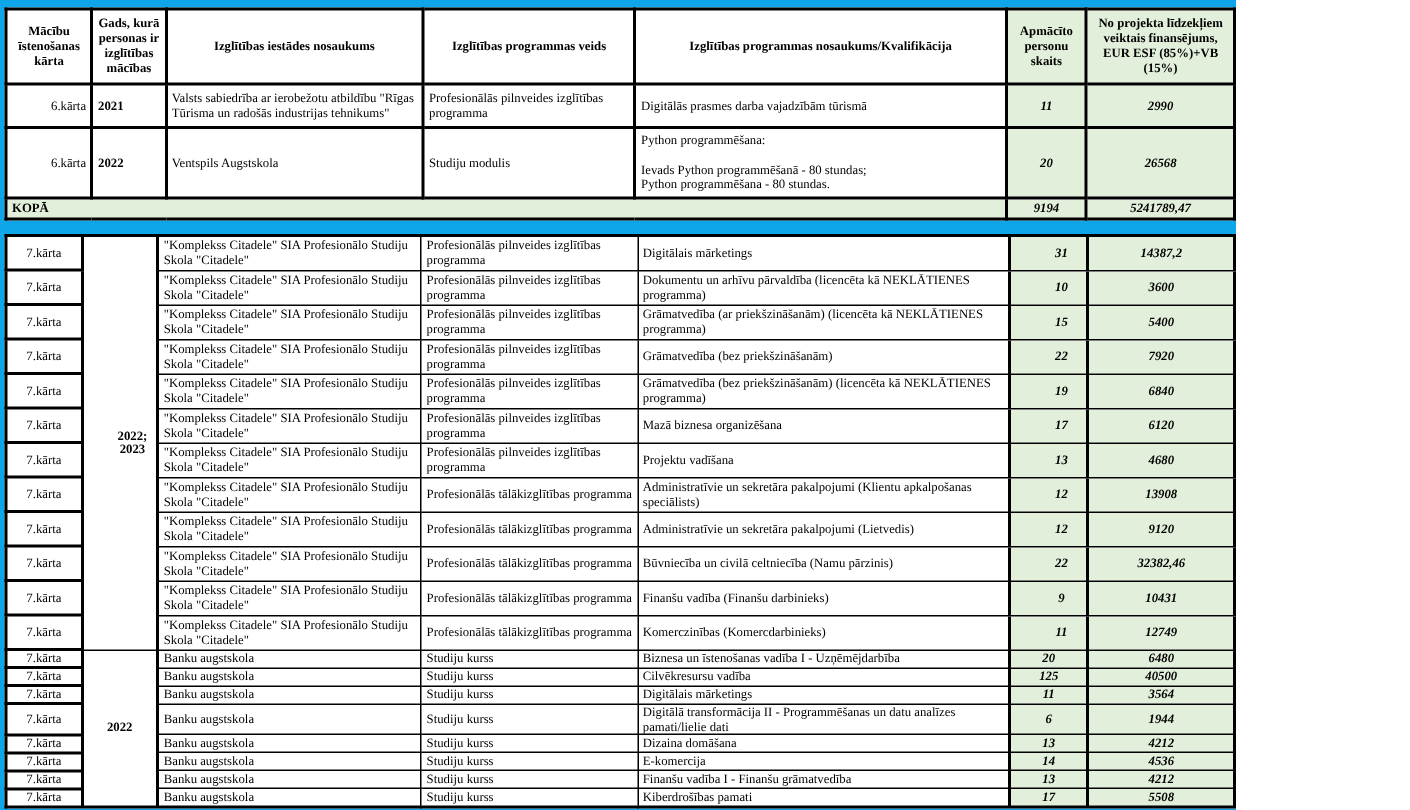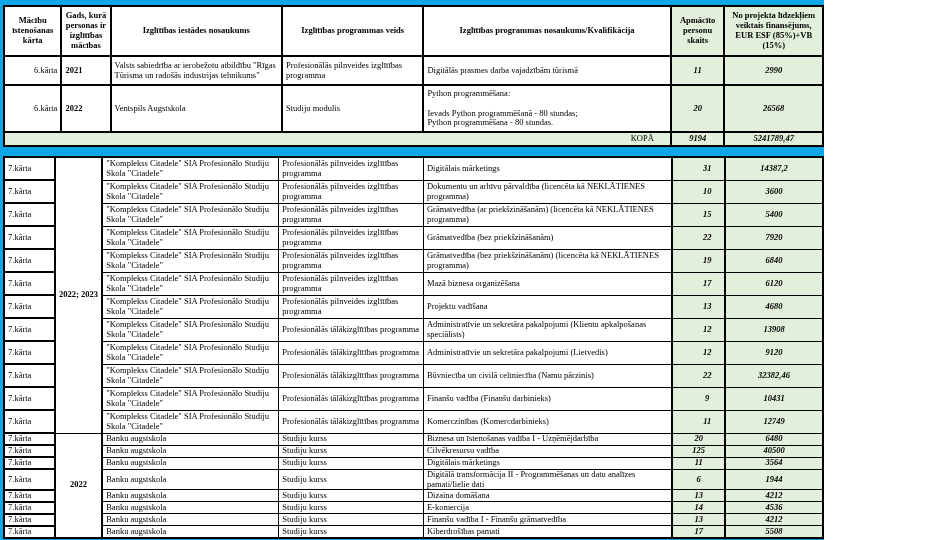--- a/index.html
+++ b/index.html
@@ -13,24 +13,24 @@
   #t1 td,#t1 th{border-width:2px;}
   th{font-weight:bold;text-align:center;padding:1px 2px;}
   .green{background:#e2efda;}
   .num{text-align:center;font-weight:bold;font-style:italic;}
   .ctr{text-align:center;padding-left:29px;}
   .pre{white-space:pre-line;}
   #t1 thead tr{height:50px;}
   #t1 .r0{height:29px;}
   #t1 .r1{height:47px;}
   #t1 .total-row{height:13px;}
-  .total-label{text-align:right;font-weight:normal;padding-right:16px;}
+  .total-label{text-align:left;font-weight:bold;padding-right:16px;}
   #t2 td{border:1px solid #000;}
-  #t2 td.karta{border:2px solid #000;text-align:left;}
-  #t2 td.gads{border-left:2px solid #000;border-right:2px solid #000;text-align:center;font-weight:bold;}
+  #t2 td.karta{border:2px solid #000;text-align:center;}
+  #t2 td.gads{border-left:2px solid #000;border-right:2px solid #000;text-align:center;font-weight:bold;padding-left:20px;}
   #t2 td.skaits{border-left:2px solid #000;padding-left:20px;}
   #t2 td.fin{border-left:2px solid #000;border-right:2px solid #000;}
   #t2 tr.rg0{height:23px;}
   #t2 tr.rg1{height:12px;}
   #t2 tr.rg1 td{padding:0 3px;}
   #t1 td.gads1{text-align:left;font-weight:bold;}
 </style>
 </head>
 <body>
 

